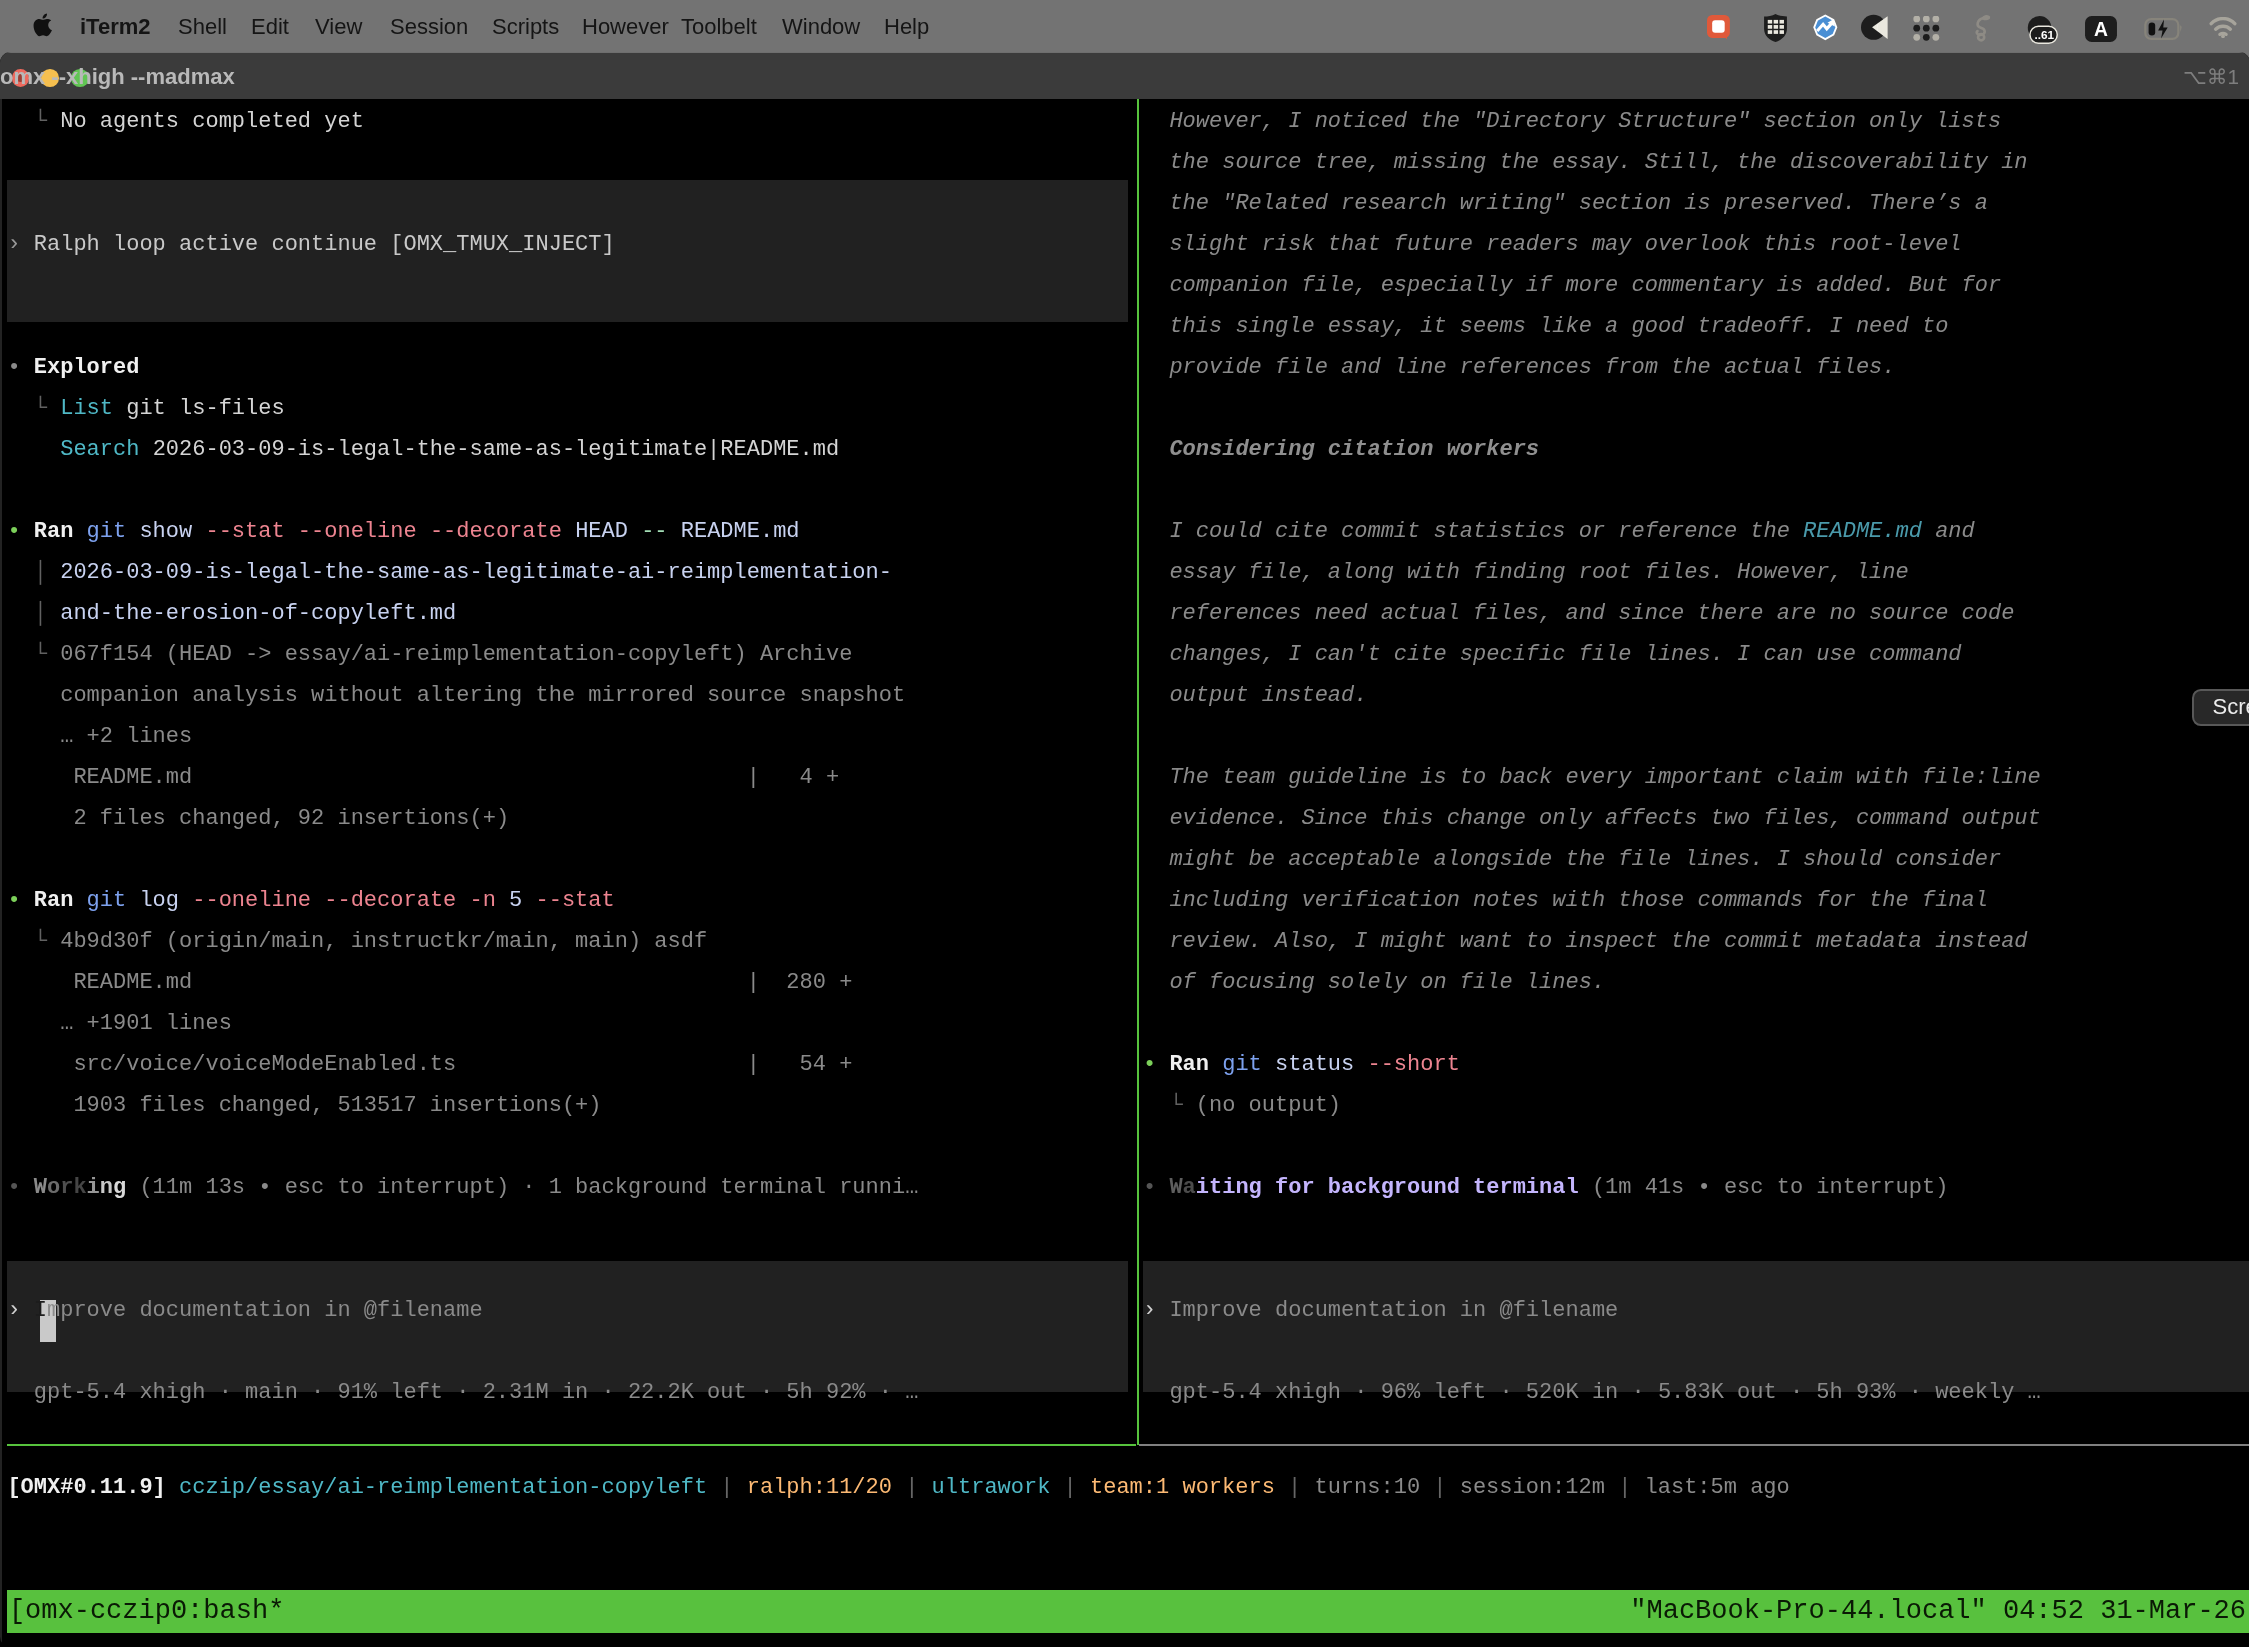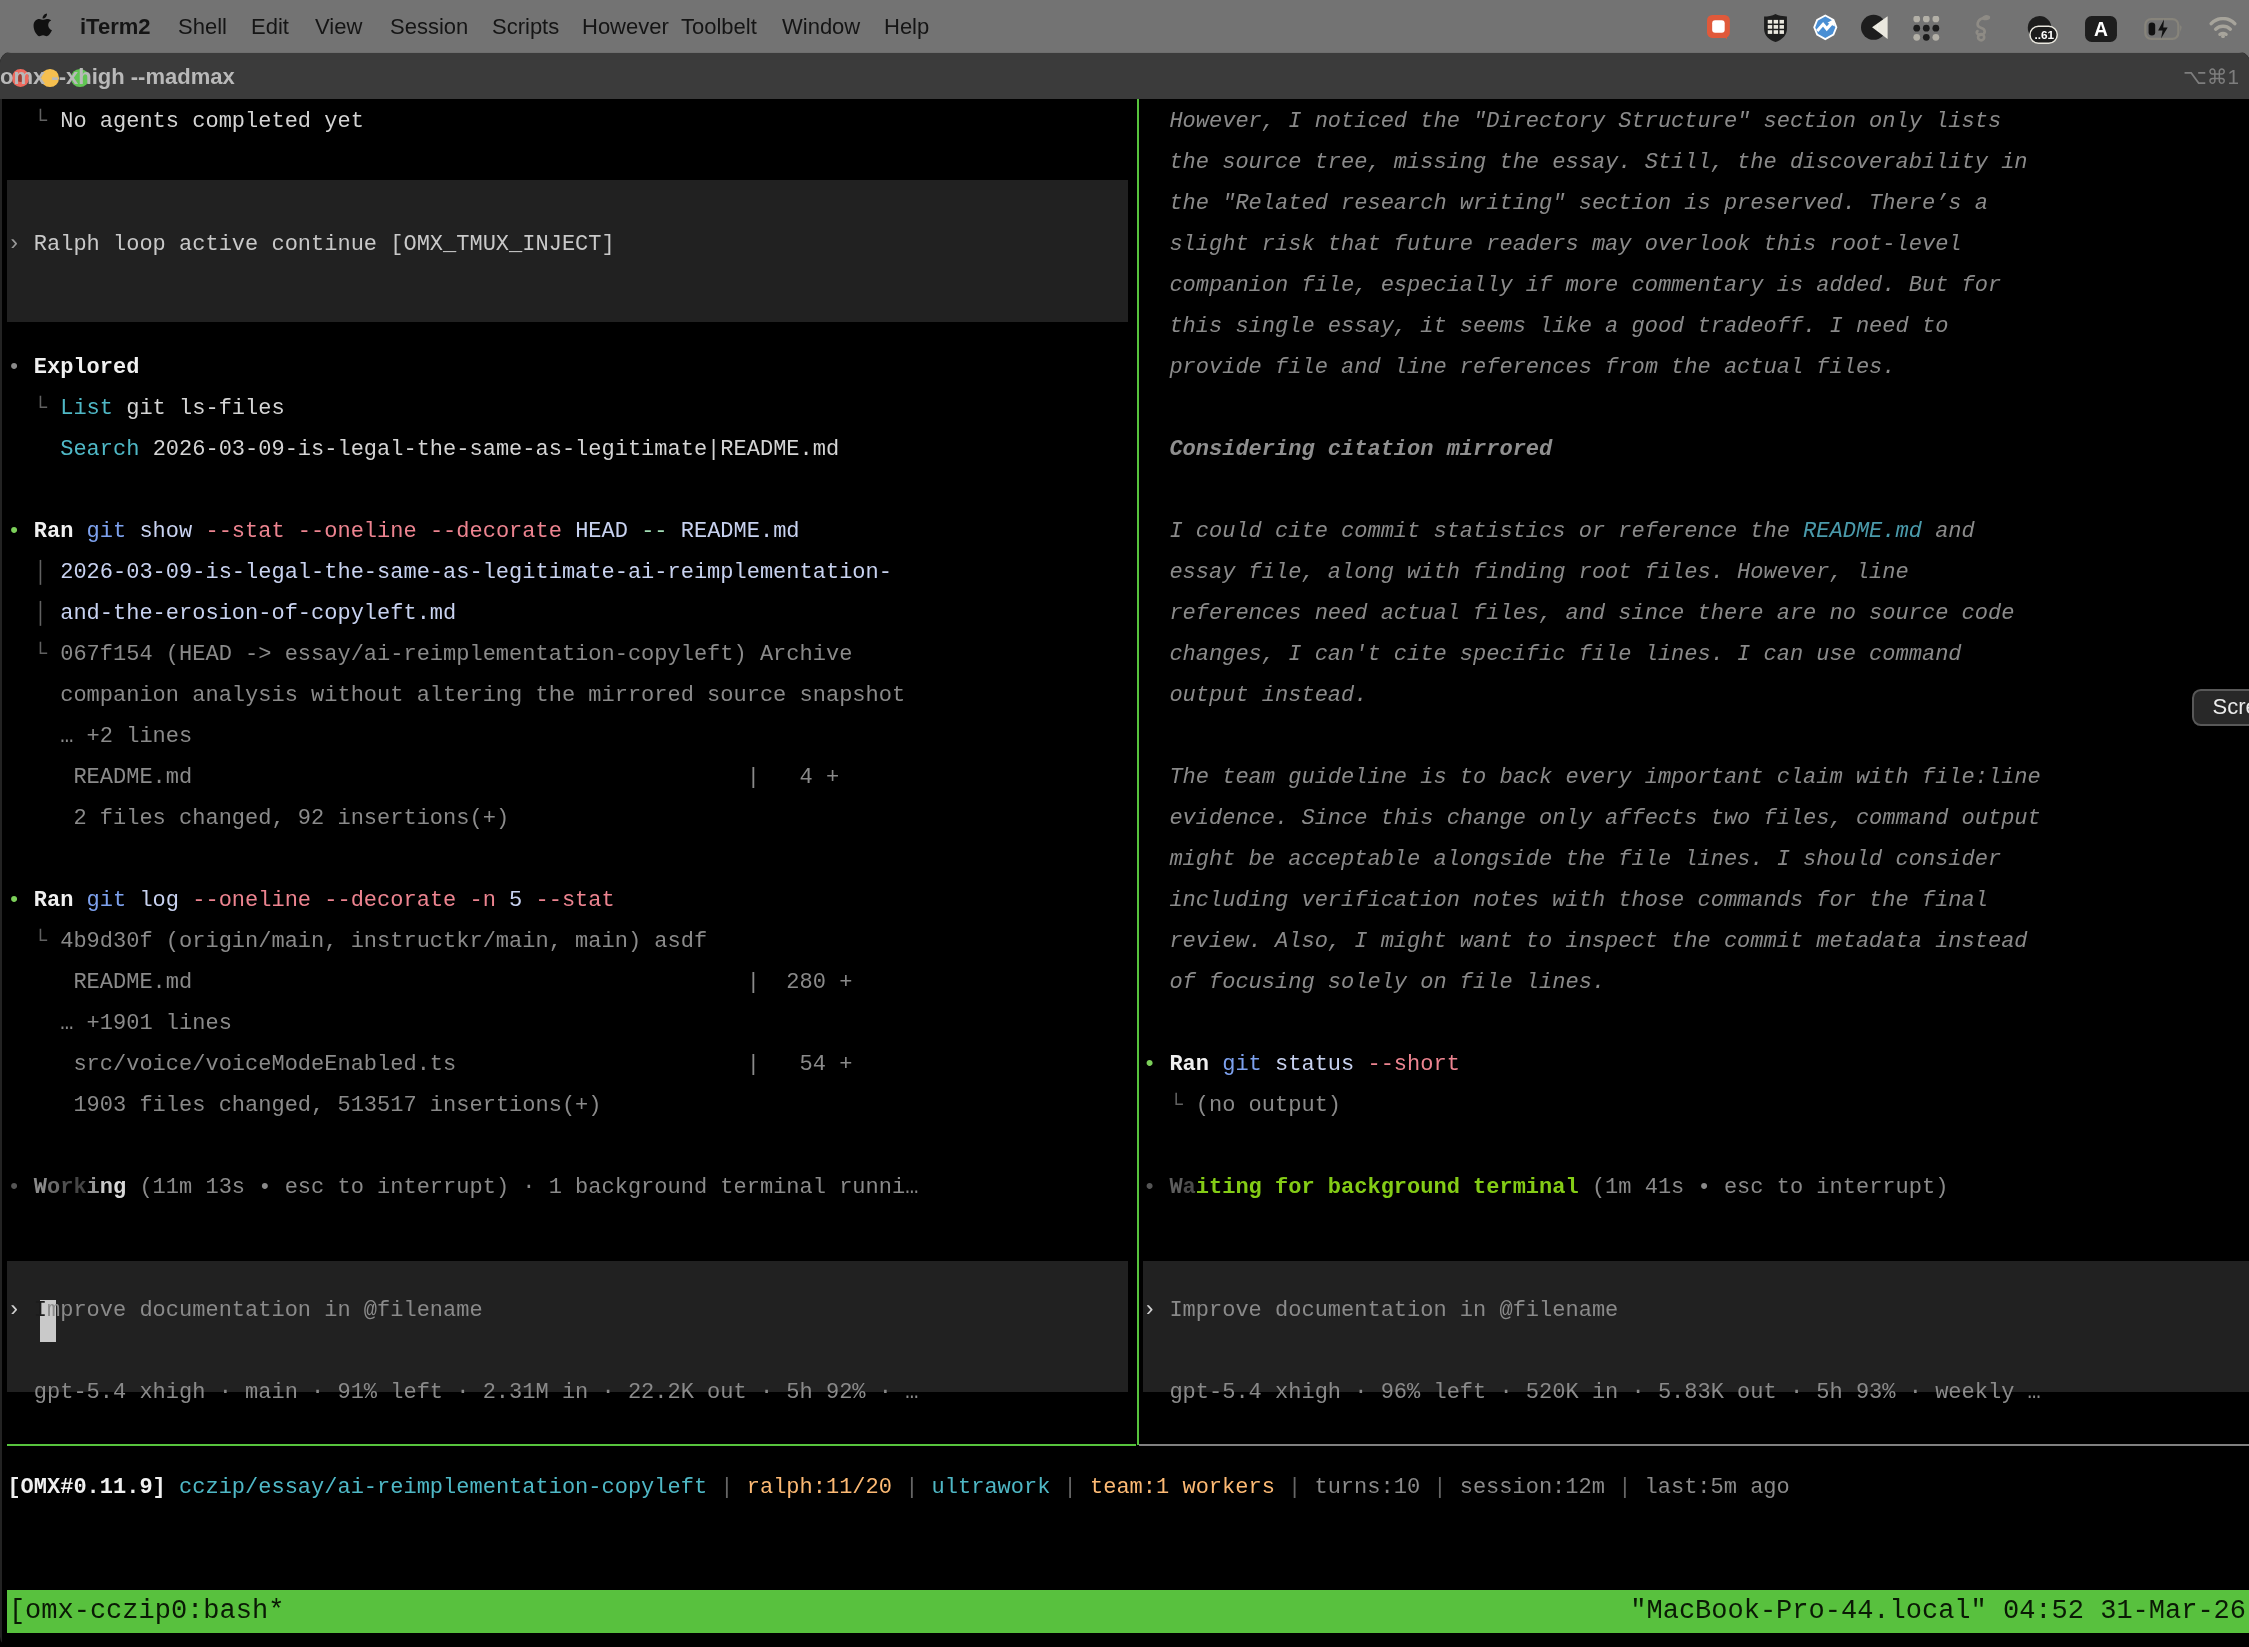--- a/index.html
+++ b/index.html
@@ -27,21 +27,21 @@
 .g{color:#8a8a8a} .w{color:#d4d4d4} .wb{color:#f0f0f0;font-weight:bold}
 .dm{color:#616161} .dmb{color:#555}
 .cy{color:#4fb8c6} .bl{color:#7da1ee} .lv{color:#c8d2f0} .pk{color:#ed8490}
 .mt{color:#a3ddb5} .gn{color:#7cd05a} .tl{color:#4a9aab;font-style:italic}
 .ig{color:#8a8a8a;font-style:italic} .igb{color:#8f8f8f;font-style:italic;font-weight:bold}
 .pr{color:#999} .ra{color:#c9c9c9} .pw{color:#d0d0d0}
 .cur{color:#1c1c1c}
 .sep{color:#666} .grn2{color:#fdba74}
 .sh1{color:#8a8a8a;font-weight:bold} .sh2{color:#6b6b6b;font-weight:bold} .sh3{color:#4f4f4f;font-weight:bold}
 .sh4{color:#454545;font-weight:bold} .sh5{color:#969696;font-weight:bold} .sh6{color:#c9c9c9;font-weight:bold} .sh7{color:#d9d9d9;font-weight:bold}
-.sw1{color:#5e5e5e;font-weight:bold} .sw2{color:#4b4b4b;font-weight:bold} .swb{color:#84cc16;font-weight:bold}
+.sw1{color:#5e5e5e;font-weight:bold} .sw2{color:#4b4b4b;font-weight:bold} .swb{color:#c4b5fd;font-weight:bold}
 </style></head>
 <body>
 <div id="menubar">
   <svg class="ico" style="left:28px;top:11px" width="26.6" height="31" viewBox="0 0 30 36">
     <path fill="#111" d="M21.5 9.2c-1.9 0-3.6 1.1-4.6 1.1-1 0-2.6-1.05-4.3-1.05C9.3 9.25 6 11.9 6 17.1c0 3.2 1.2 6.6 2.7 8.8 1.3 1.85 2.4 3.35 4 3.35 1.6 0 2.3-1.05 4.3-1.05 2 0 2.6 1.05 4.3 1.05 1.8 0 3-1.65 4.1-3.3.9-1.3 1.3-2.0 2-3.5-5.2-2-6-9.3-.9-11.4-1.4-1.6-3.3-1.85-5-1.85z"></path>
     <path fill="#111" d="M20.3 6.9c.9-1.1 1.5-2.6 1.3-4.1-1.3.1-2.9.9-3.8 2-.8 1-1.5 2.5-1.3 4 1.4.1 2.9-.8 3.8-1.9z"></path>
   </svg>
   <span class="mi" style="left:80px;font-weight:bold">iTerm2</span>
   <span class="mi" style="left:178px">Shell</span>
   <span class="mi" style="left:251px">Edit</span>
@@ -181,21 +181,21 @@
 
   <b class="g">gpt-5.4 xhigh · main · 91% left · 2.31M in · 22.2K out · 5h 92% · …</b></pre>
   <pre class="mono" style="position:absolute;left:1143px;top:49px">  <b class="ig">However, I noticed the "Directory Structure" section only lists</b>
   <b class="ig">the source tree, missing the essay. Still, the discoverability in</b>
   <b class="ig">the "Related research writing" section is preserved. There’s a</b>
   <b class="ig">slight risk that future readers may overlook this root-level</b>
   <b class="ig">companion file, especially if more commentary is added. But for</b>
   <b class="ig">this single essay, it seems like a good tradeoff. I need to</b>
   <b class="ig">provide file and line references from the actual files.</b>
 
-  <b class="igb">Considering citation mirrored</b>
+  <b class="igb">Considering citation workers</b>
 
   <b class="ig">I could cite commit statistics or reference the </b><b class="tl">README.md</b><b class="ig"> and</b>
   <b class="ig">essay file, along with finding root files. However, line</b>
   <b class="ig">references need actual files, and since there are no source code</b>
   <b class="ig">changes, I can't cite specific file lines. I can use command</b>
   <b class="ig">output instead.</b>
 
   <b class="ig">The team guideline is to back every important claim with file:line</b>
   <b class="ig">evidence. Since this change only affects two files, command output</b>
   <b class="ig">might be acceptable alongside the file lines. I should consider</b>

